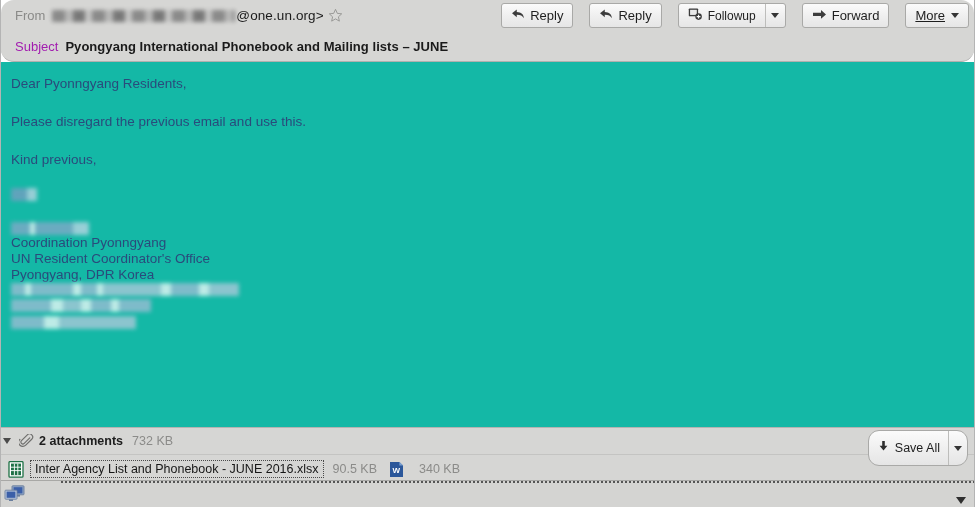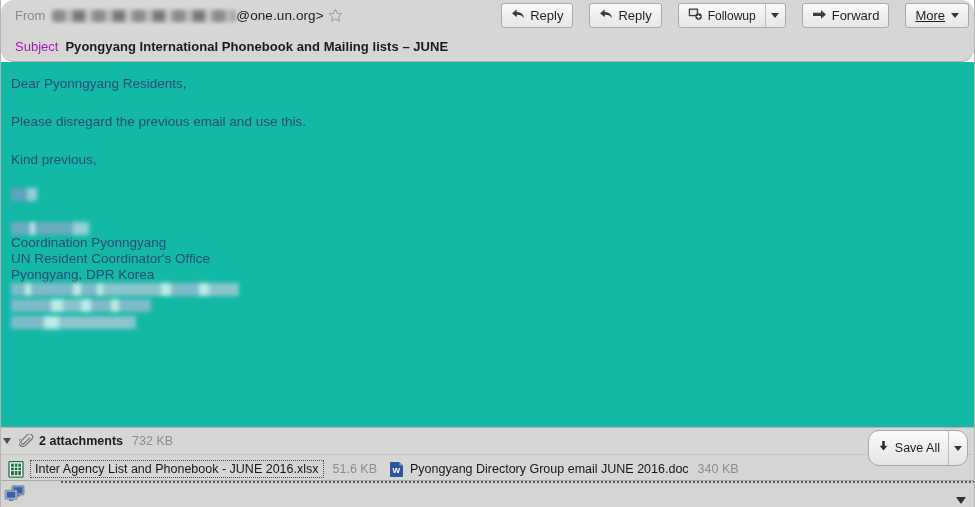--- a/index.html
+++ b/index.html
@@ -495,32 +495,31 @@
 
       <div class="attach-item focused">
         <span class="att-icon">
           <svg width="16" height="17" viewBox="0 0 16 17">
             <rect x="1" y="0.6" width="14" height="15.6" rx="1" fill="#ffffff" stroke="#1e7145" stroke-width="1.3"></rect>
             <rect x="3" y="2.6" width="10" height="11.6" fill="#1e7145"></rect>
             <path d="M3 6.2 h10 M3 9.6 h10 M6.4 2.6 v11.6 M9.8 2.6 v11.6" stroke="#ffffff" stroke-width="0.9"></path>
           </svg>
         </span>
         <span class="att-name">Inter Agency List and Phonebook - JUNE 2016.xlsx</span>
-        <span class="att-size">51.6 KB</span>
+        <span class="att-size">90.5 KB</span>
       </div>
 
       <div class="attach-item" style="margin-left:4px;">
         <span class="att-icon">
           <svg width="15" height="17" viewBox="0 0 15 17">
             <path d="M1 1 h9.4 L14 4.5 V16 H1 z" fill="#2b579a"></path>
             <path d="M10.4 1 L14 4.5 h-3.6 z" fill="#7aa0d0"></path>
             <text x="7.2" y="12" font-family="Liberation Sans, sans-serif" font-size="8" font-weight="bold" fill="#ffffff" text-anchor="middle">W</text>
           </svg>
         </span>
-        <span class="att-name">Pyongyang Directory Group email JUNE 2016.doc</span>
         <span class="att-size">340 KB</span>
       </div>
 
     </div>
   </div>
 
   <div class="status-bar">
     <div class="dotted-top"></div>
     <span class="status-left">
       <svg width="22" height="19" viewBox="0 0 22 19">

